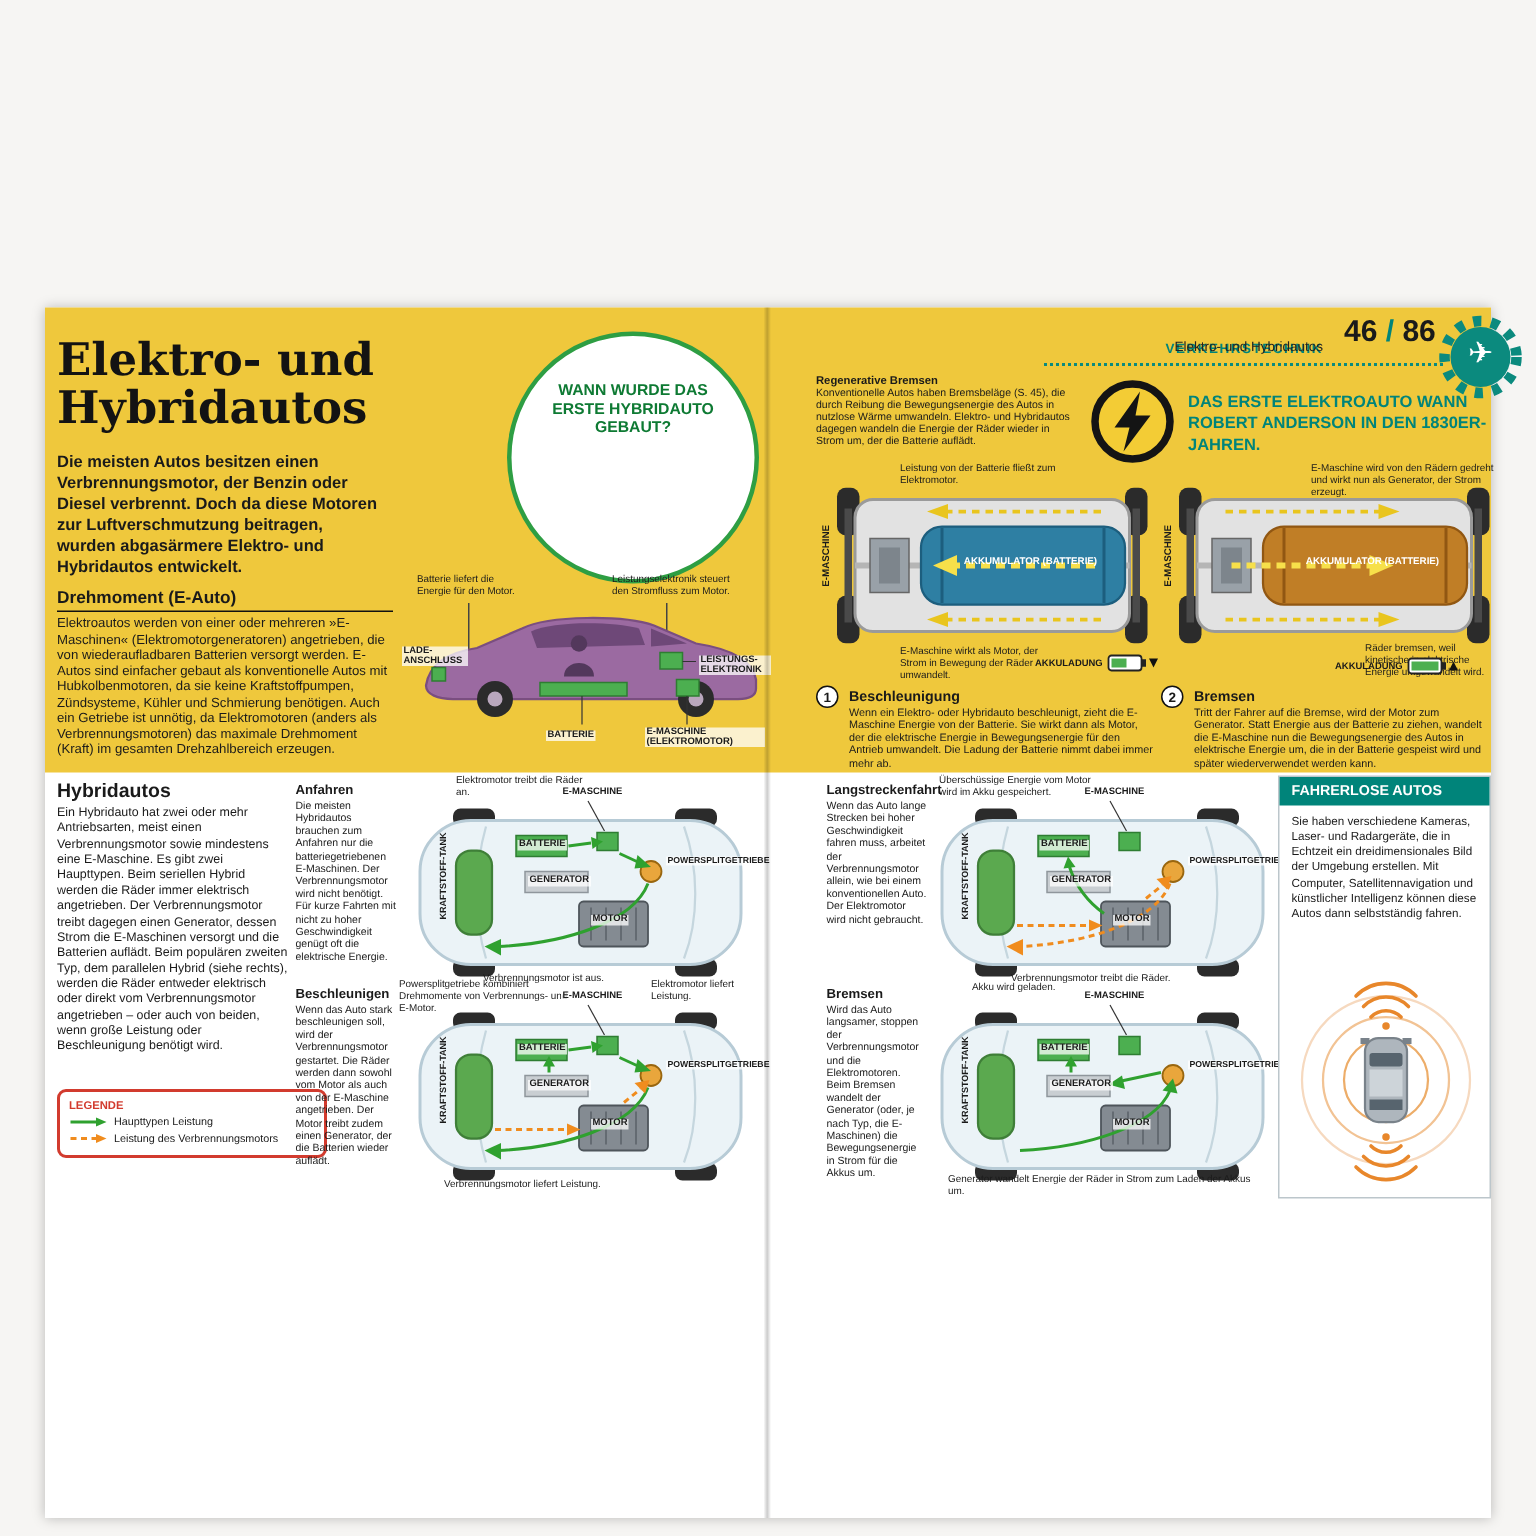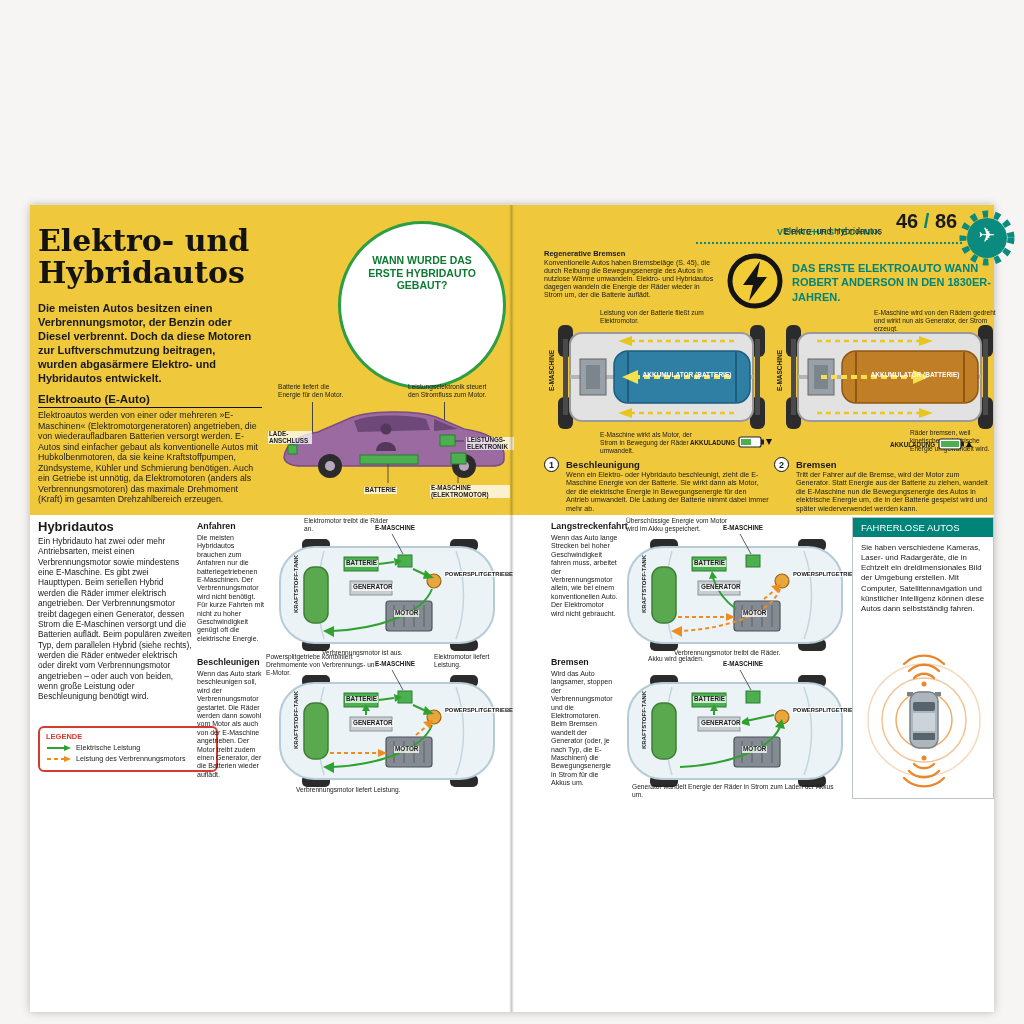--- a/index.html
+++ b/index.html
@@ -33,21 +33,21 @@
   .numhead{font-weight:700;font-size:9.5px;}
   .numbody{font-size:7.2px;line-height:1.18;}
   .hybhead{font-weight:700;font-size:13px;}
   .hybbody{font-size:8.3px;line-height:1.25;}
   .legend-box{border:2px solid #D23B2E;border-radius:6px;background:#fff;padding:4px 6px;}
   .legtitle{color:#D23B2E;font-weight:700;font-size:7.5px;margin-bottom:3px;}
   .legitem{display:flex;align-items:center;gap:4px;font-size:7.2px;line-height:1.1;margin-bottom:3px;}
   .stagehead{font-weight:700;font-size:8.8px;margin-bottom:3px;}
   .stagebody{font-size:7px;line-height:1.2;overflow-wrap:break-word;}
   .dl-box{border:1px solid #BCC6CB;background:#fff;}
-  .dl-head{background:#00847A;color:#fff;font-weight:400;font-size:9.5px;padding:4px 8px;}
+  .dl-head{background:#00847A;color:#fff;font-weight:700;font-size:9.5px;padding:4px 8px;}
   .dl-body{font-size:7.8px;line-height:1.3;padding:6px 8px;}
   .akku{display:flex;align-items:center;gap:3px;font-weight:700;font-size:6.3px;}
   .batlabel{position:absolute;color:#fff;font-weight:700;font-size:6.5px;text-align:center;}
   
   .wheel{fill:#2b2b2b;}
   .carbody{fill:#EBF3F7;stroke:#B7CBD6;stroke-width:2;}
   .glass{fill:none;stroke:#C5D6DE;stroke-width:1.5;}
   .tank{fill:#5BA94F;stroke:#3F7F38;stroke-width:1.5;}
   .gbox{fill:#4CAF50;stroke:#2E7D32;stroke-width:1;}
   .gen{fill:#C9CED2;stroke:#8F969C;stroke-width:1;}
@@ -73,21 +73,21 @@
 <body>
 
 <div id="spread" class="abs">
   <div id="yellow" class="abs"></div>
 
   <div class="abs title" style="left:8px;top:20px;width:310px;">
     <div>Elektro- und</div>
     <div>Hybridautos</div>
   </div>
   <div class="abs lead" style="left:8px;top:96px;width:218px;">Die meisten Autos besitzen einen Verbrennungsmotor, der Benzin oder Diesel verbrennt. Doch da diese Motoren zur Luftverschmutzung beitragen, wurden abgasärmere Elektro- und Hybridautos entwickelt.</div>
-  <div class="abs sechead" style="left:8px;top:188px;width:224px;">Elektroauto (E-Auto)</div>
+  <div class="abs sechead" style="left:8px;top:188px;width:224px;">Drehmoment (E-Auto)</div>
   <div class="abs ebody" style="left:8px;top:205px;width:226px;">Elektroautos werden von einer oder mehreren »E-Maschinen« (Elektromotorgeneratoren) angetrieben, die von wiederaufladbaren Batterien versorgt werden. E-Autos sind einfacher gebaut als konventionelle Autos mit Hubkolbenmotoren, da sie keine Kraftstoffpumpen, Zündsysteme, Kühler und Schmierung benötigen. Auch ein Getriebe ist unnötig, da Elektromotoren (anders als Verbrennungsmotoren) das maximale Drehmoment (Kraft) im gesamten Drehzahlbereich erzeugen.</div>
 
   <div class="abs qcircle" style="left:308px;top:16px;">
     <div class="qhead">WANN WURDE DAS ERSTE HYBRIDAUTO GEBAUT?</div>
   </div>
 
   <div class="abs" style="left:238px;top:178px;width:246px;height:124px;">
     <div class="abs note" style="left:10px;top:0;width:66px;">Batterie liefert die Energie für den Motor.</div>
     <div class="abs note" style="left:140px;top:0;width:82px;">Leistungselektronik steuert den Stromfluss zum Motor.</div>
     <div class="lv" style="left:44px;top:19px;height:50px;"></div>
@@ -229,21 +229,21 @@
   <div class="abs hybhead" style="left:8px;top:314px;">Hybridautos</div>
   <div class="abs hybbody" style="left:8px;top:331px;width:154px;">Ein Hybridauto hat zwei oder mehr Antriebsarten, meist einen Verbrennungsmotor sowie mindestens eine E-Maschine. Es gibt zwei Haupttypen. Beim seriellen Hybrid werden die Räder immer elektrisch angetrieben. Der Verbrennungsmotor treibt dagegen einen Generator, dessen Strom die E-Maschinen versorgt und die Batterien auflädt. Beim populären zweiten Typ, dem parallelen Hybrid (siehe rechts), werden die Räder entweder elektrisch oder direkt vom Verbrennungsmotor angetrieben – oder auch von beiden, wenn große Leistung oder Beschleunigung benötigt wird.</div>
 
   <div class="abs legend-box" style="left:8px;top:521px;width:180px;">
     <div class="legtitle">LEGENDE</div>
     <div class="legitem">
       <svg width="26" height="8" viewBox="0 0 26 8">
           <line x1="1" y1="4" x2="18" y2="4" class="agreen"></line>
           <polygon points="18,1 25,4 18,7" class="hgreen"></polygon>
         </svg>
-      <span>Elektrische Leistung</span>
+      <span>Haupttypen Leistung</span>
     </div>
     <div class="legitem">
       <svg width="26" height="8" viewBox="0 0 26 8">
           <line x1="1" y1="4" x2="18" y2="4" class="aorange"></line>
           <polygon points="18,1 25,4 18,7" class="horange"></polygon>
         </svg>
       <span style="width:110px;">Leistung des Verbrennungsmotors</span>
     </div>
   </div>
 

